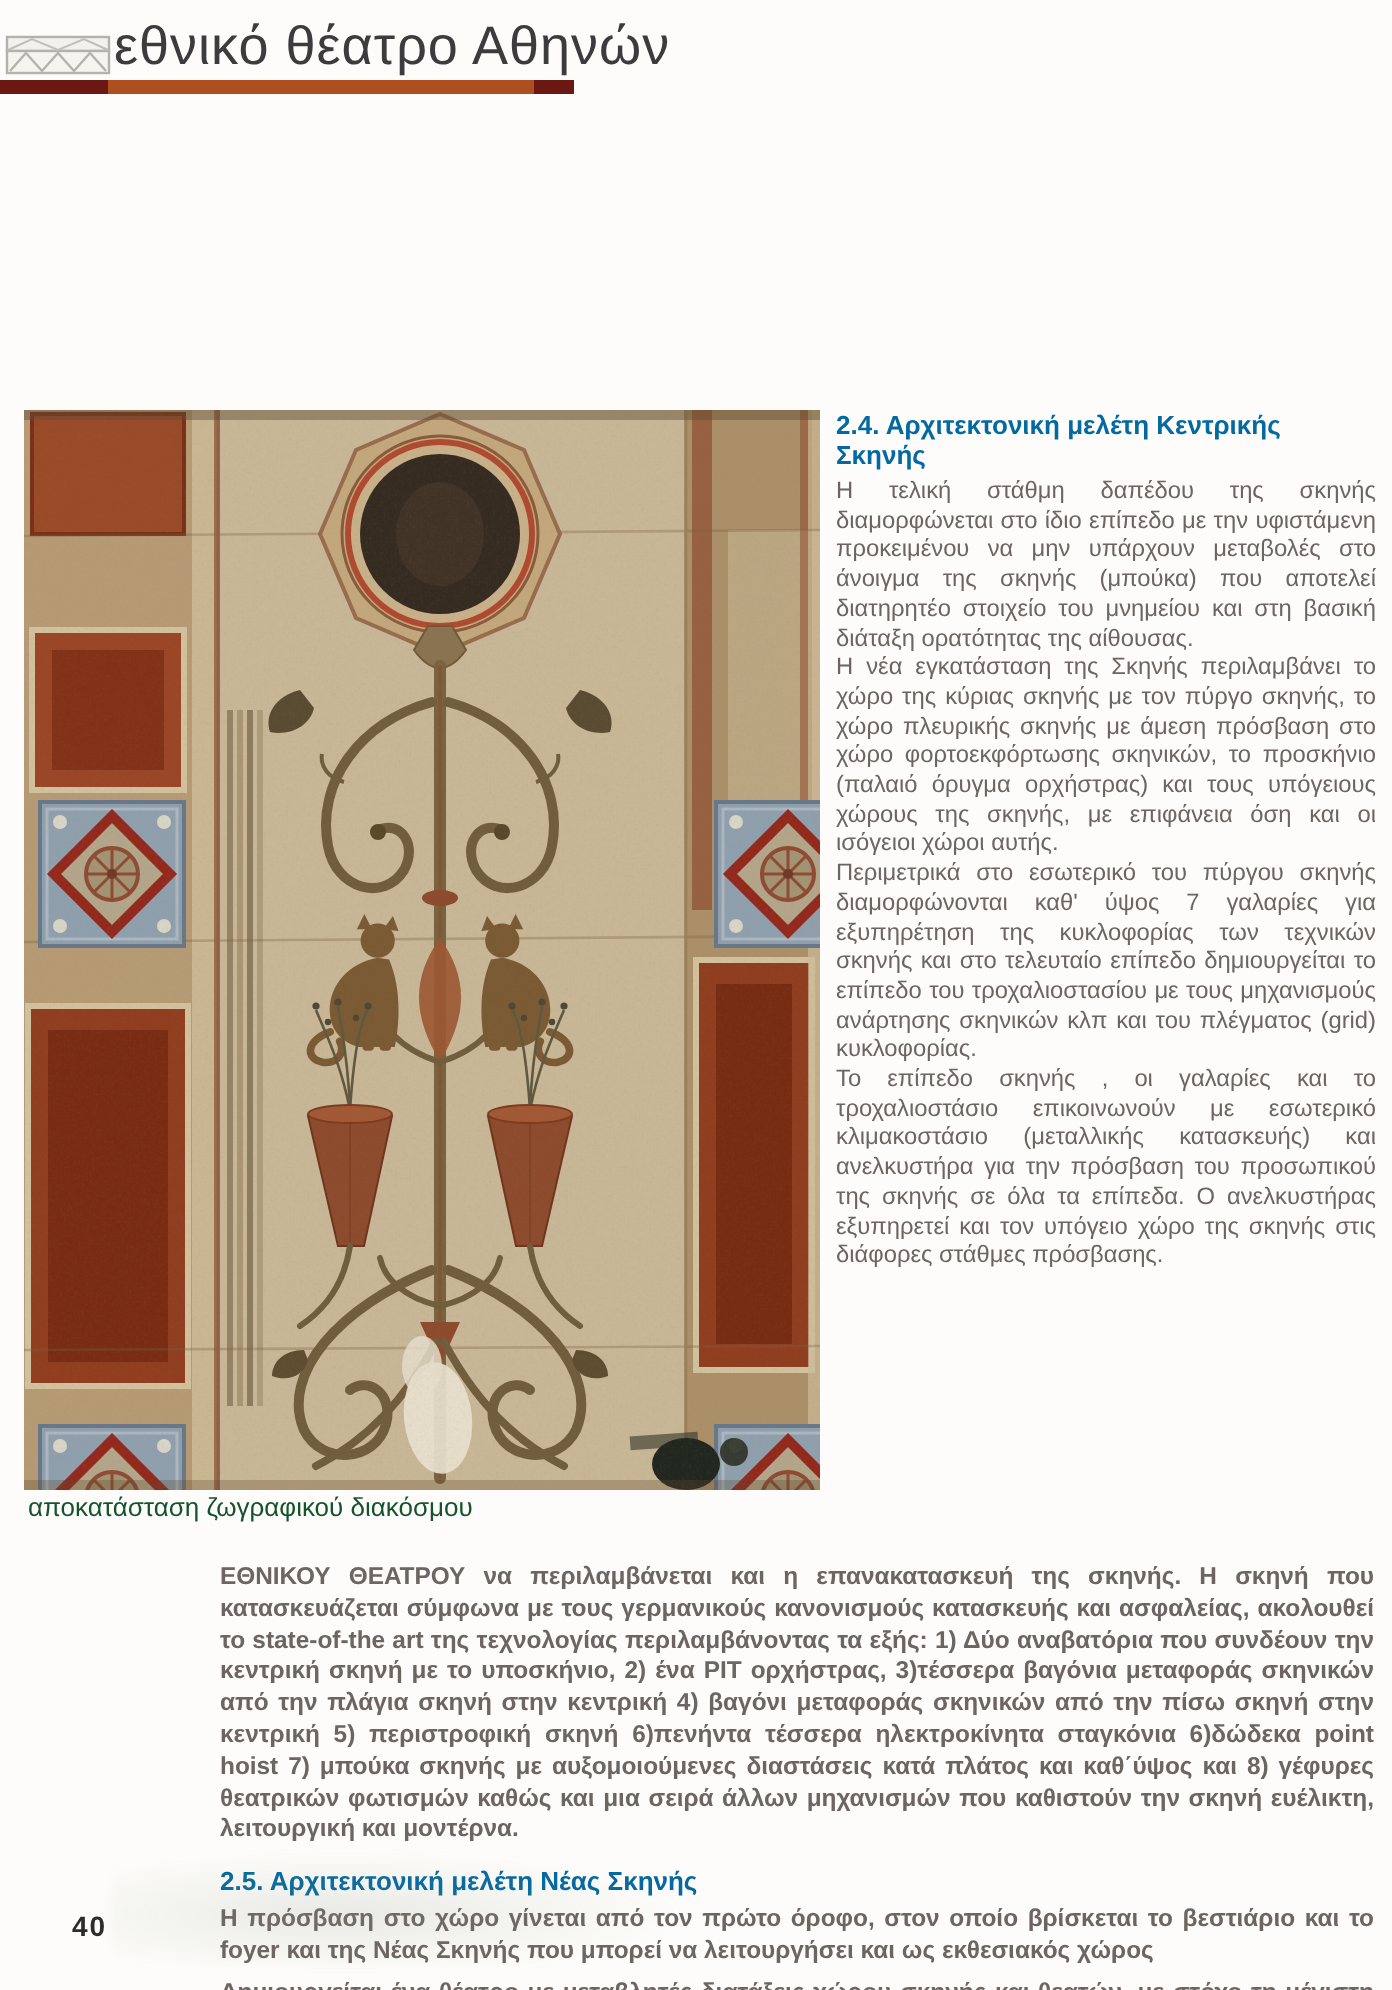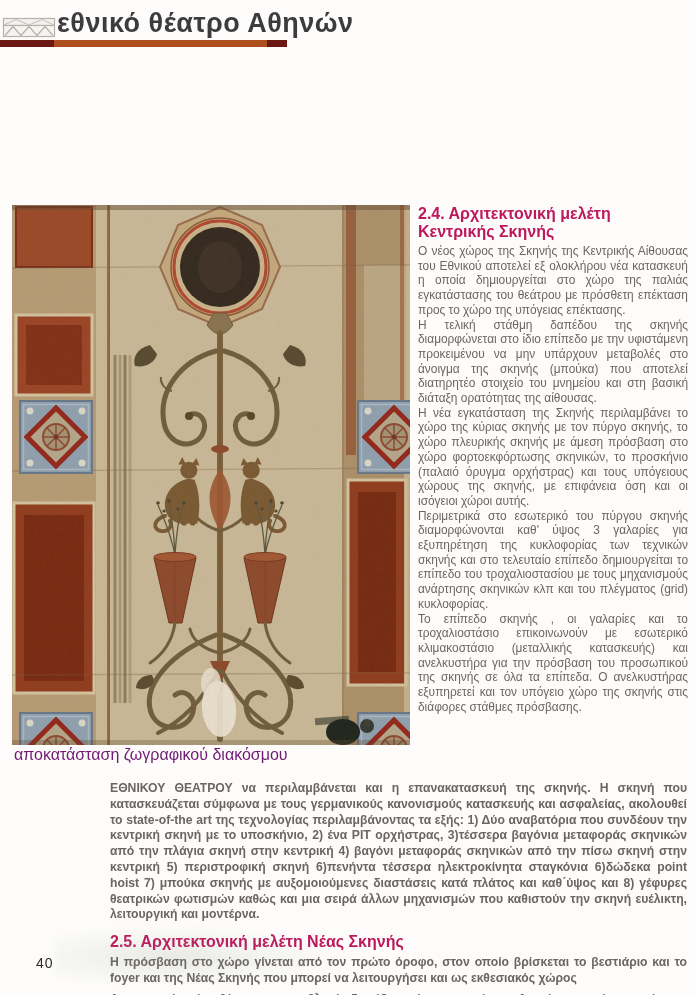--- a/index.html
+++ b/index.html
@@ -5,58 +5,58 @@
   html,body{margin:0;padding:0;background:#e8e6e2;}
   .page{
     position:relative;width:696px;height:995px;margin:0 auto;
     background:#fdfcfa;overflow:hidden;
     font-family:"Liberation Sans",sans-serif;
   }
   
   .logo{position:absolute;left:2px;top:17px;}
   .title{
     position:absolute;left:57px;top:8px;margin:0;
-    font-size:27px;font-weight:700;color:#3c3c3e;letter-spacing:.5px;
+    font-size:27px;font-weight:400;color:#3c3c3e;letter-spacing:.5px;
   }
   .rule{position:absolute;left:0;top:40px;height:7px;display:flex;}
   .rule .seg{display:block;height:7px;}
   .seg-l{width:54px;background:#6b1812;}
   .seg-m{width:213px;background:#ad4f1e;}
   .seg-r{width:20px;background:#6b1812;}
   
   .photo{
     position:absolute;left:12px;top:205px;width:398px;height:540px;margin:0;
     overflow:hidden;
   }
   .photo svg{display:block;}
   .caption{
     position:absolute;left:14px;top:746px;width:400px;
-    font-size:16px;color:#701a75;
+    font-size:13px;color:#14532d;
   }
   
   .col-right{
     position:absolute;left:418px;top:205px;width:270px;height:580px;
     overflow:hidden;
   }
   .sec-heading{
-    margin:0 0 3px 0;font-size:16px;font-weight:bold;color:#be185d;
+    margin:0 0 3px 0;font-size:13px;font-weight:bold;color:#0369a1;
   }
   .body-text{
     margin:0;font-size:11.9px;line-height:14.7px;color:#6c6562;
     text-align:justify;
   }
   .bottom{
     position:absolute;left:110px;top:781px;width:577px;
   }
   .bottom .body-text{font-size:12.2px;line-height:15.8px;font-weight:bold;}
   .bottom .sec-heading{margin:10px 0 4px 0;}
   .bottom .p-gap{margin-top:5px;}
   .pagenum{
     position:absolute;left:36px;top:955px;
-    font-size:14px;font-weight:normal;color:#2f2c29;letter-spacing:1px;
+    font-size:14px;font-weight:bold;color:#2f2c29;letter-spacing:1px;
   }
   .ghost{
     position:absolute;left:55px;top:925px;width:290px;height:58px;
     background:radial-gradient(ellipse at 40% 55%, rgba(135,148,128,.17), rgba(135,148,128,0) 70%);
     filter:blur(2px);pointer-events:none;
   }
 </style>
 </head>
 <body>
 
@@ -218,24 +218,23 @@
 
       <rect x="0" y="0" width="398" height="5" fill="#5f4a30" opacity=".45"></rect>
       <rect x="0" y="535" width="398" height="5" fill="#5f4a30" opacity=".3"></rect>
       <rect width="398" height="540" filter="url(#grain)" opacity=".22"></rect>
     </svg>
   </figure>
   <div class="caption">αποκατάσταση ζωγραφικού διακόσμου</div>
 
   <section class="col-right">
     <h2 class="sec-heading">2.4. Αρχιτεκτονική μελέτη Κεντρικής Σκηνής</h2>
-    <p class="body-text">Ο νέος χώρος της Σκηνής της Κεντρικής Αίθουσας του Εθνικού αποτελεί εξ ολοκλήρου νέα κατασκευή η οποία δημιουργείται στο χώρο της παλιάς εγκατάστασης του θεάτρου με πρόσθετη επέκταση προς το χώρο της υπόγειας επέκτασης.</p>
     <p class="body-text">Η τελική στάθμη δαπέδου της σκηνής διαμορφώνεται στο ίδιο επίπεδο με την υφιστάμενη προκειμένου να μην υπάρχουν μεταβολές στο άνοιγμα της σκηνής (μπούκα) που αποτελεί διατηρητέο στοιχείο του μνημείου και στη βασική διάταξη ορατότητας της αίθουσας.</p>
     <p class="body-text">Η νέα εγκατάσταση της Σκηνής περιλαμβάνει το χώρο της κύριας σκηνής με τον πύργο σκηνής, το χώρο πλευρικής σκηνής με άμεση πρόσβαση στο χώρο φορτοεκφόρτωσης σκηνικών, το προσκήνιο (παλαιό όρυγμα ορχήστρας) και τους υπόγειους χώρους της σκηνής, με επιφάνεια όση και οι ισόγειοι χώροι αυτής.</p>
-    <p class="body-text">Περιμετρικά στο εσωτερικό του πύργου σκηνής διαμορφώνονται καθ' ύψος 3 γαλαρίες για εξυπηρέτηση της κυκλοφορίας των τεχνικών σκηνής και στο τελευταίο επίπεδο δημιουργείται το επίπεδο του τροχαλιοστασίου με τους μηχανισμούς ανάρτησης σκηνικών κλπ και του πλέγματος (grid) κυκλοφορίας.</p>
+    <p class="body-text">Περιμετρικά στο εσωτερικό του πύργου σκηνής διαμορφώνονται καθ' ύψος 7 γαλαρίες για εξυπηρέτηση της κυκλοφορίας των τεχνικών σκηνής και στο τελευταίο επίπεδο δημιουργείται το επίπεδο του τροχαλιοστασίου με τους μηχανισμούς ανάρτησης σκηνικών κλπ και του πλέγματος (grid) κυκλοφορίας.</p>
     <p class="body-text">Το επίπεδο σκηνής , οι γαλαρίες και το τροχαλιοστάσιο επικοινωνούν με εσωτερικό κλιμακοστάσιο (μεταλλικής κατασκευής) και ανελκυστήρα για την πρόσβαση του προσωπικού της σκηνής σε όλα τα επίπεδα. Ο ανελκυστήρας εξυπηρετεί και τον υπόγειο χώρο της σκηνής στις διάφορες στάθμες πρόσβασης.</p>
 
   </section>
 
   <section class="bottom">
     <p class="body-text">ΕΘΝΙΚΟΥ ΘΕΑΤΡΟΥ να περιλαμβάνεται και η επανακατασκευή της σκηνής. Η σκηνή που κατασκευάζεται σύμφωνα με τους γερμανικούς κανονισμούς κατασκευής και ασφαλείας, ακολουθεί το state-of-the art της τεχνολογίας περιλαμβάνοντας τα εξής: 1) Δύο αναβατόρια που συνδέουν την κεντρική σκηνή με το υποσκήνιο, 2) ένα PIT ορχήστρας, 3)τέσσερα βαγόνια μεταφοράς σκηνικών από την πλάγια σκηνή στην κεντρική 4) βαγόνι μεταφοράς σκηνικών από την πίσω σκηνή στην κεντρική 5) περιστροφική σκηνή 6)πενήντα τέσσερα ηλεκτροκίνητα σταγκόνια 6)δώδεκα point hoist 7) μπούκα σκηνής με αυξομοιούμενες διαστάσεις κατά πλάτος και καθ΄ύψος και 8) γέφυρες θεατρικών φωτισμών καθώς και μια σειρά άλλων μηχανισμών που καθιστούν την σκηνή ευέλικτη, λειτουργική και μοντέρνα.</p>
     <h2 class="sec-heading">2.5. Αρχιτεκτονική μελέτη Νέας Σκηνής</h2>
     <p class="body-text">Η πρόσβαση στο χώρο γίνεται από τον πρώτο όροφο, στον οποίο βρίσκεται το βεστιάριο και το foyer και της Νέας Σκηνής που μπορεί να λειτουργήσει και ως εκθεσιακός χώρος</p>
     <p class="body-text p-gap">Δημιουργείται ένα θέατρο με μεταβλητές διατάξεις χώρου σκηνής και θεατών, με στόχο τη μέγιστη δυνατή ευελιξία και τη δυνατότη-</p>
   </section>

